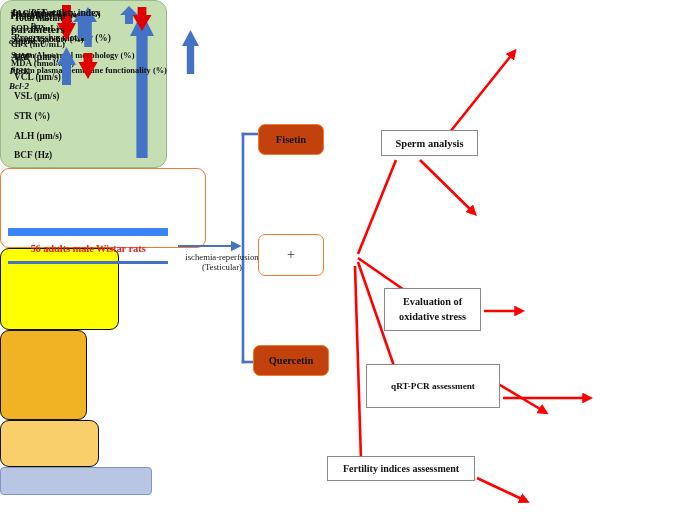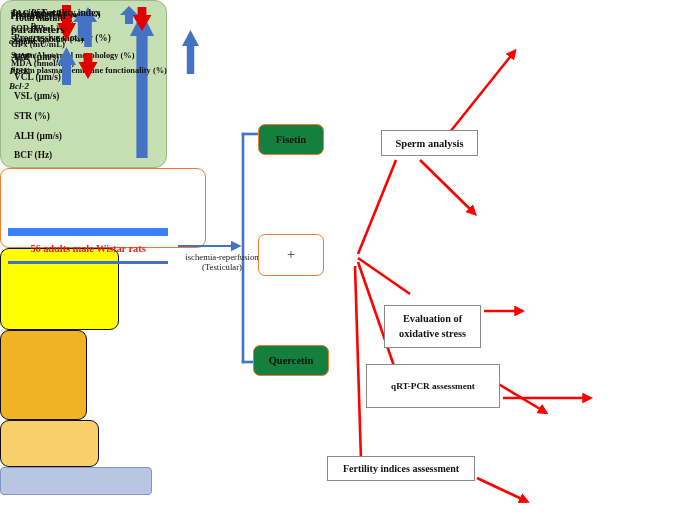--- a/index.html
+++ b/index.html
@@ -34,35 +34,35 @@
   
   #ir-label {
     left:176px; top:252px; width:92px;
     flex-direction:column; line-height:1.15;
     font-size:8.7px; color:#1a1a1a; text-align:center;align-items:center;
   }
 
   
   .orange-round {
     border:1.6px solid #ED7D31; border-radius:7px;
-    background:#15803d;
+    background:#c2410c;
     font-weight:bold; font-size:10.5px; color:#111;
   }
   #box-fisetin  { left:258px; top:124px; width:66px; height:31px; }
   #box-plus     { left:258px; top:234px; width:66px; height:42px; background:#ffffff; font-weight:normal; font-size:14px; color:#333; }
   #box-quercetin{ left:253px; top:345px; width:76px; height:31px; }
 
   
   .plain-box {
     border:1.1px solid #8a8a8a; background:#ffffff;
     font-weight:bold; color:#111; text-align:center;
   }
   #box-sperm-analysis { left:381px; top:130px; width:97px; height:26px; font-size:10.5px; }
   #box-oxidative {
-    left:384px; top:305px; width:97px; height:43px; font-size:10.3px;
+    left:384px; top:288px; width:97px; height:43px; font-size:10.3px;
     flex-direction:column; line-height:1.45;
   }
   #box-histopath {
     left:366px; top:364px; width:134px; height:44px; font-size:9.2px;
     flex-direction:column; line-height:1.75;
   }
   #box-fertility-indices { left:327px; top:456px; width:148px; height:25px; font-size:10px; }
 
   
   #panel-sperm-params {

